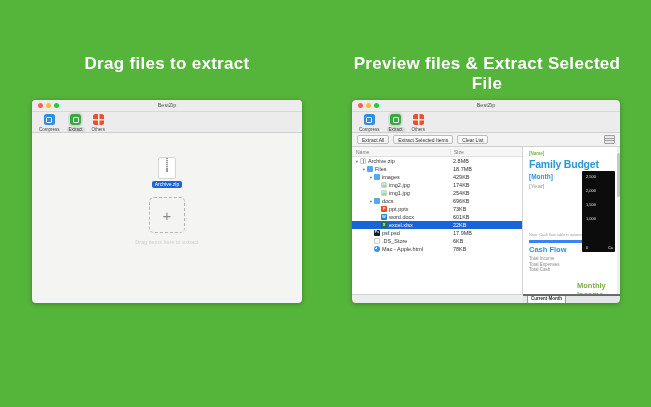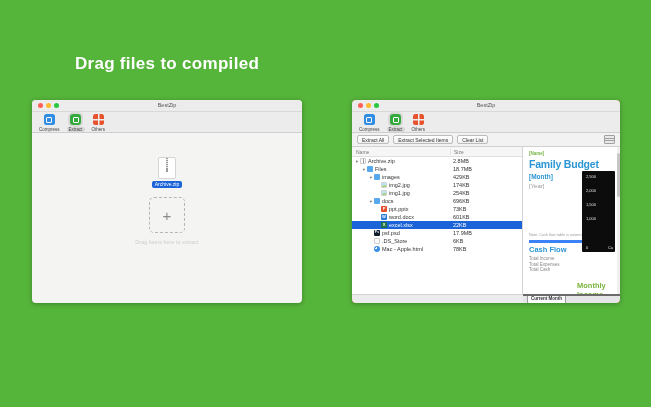--- a/index.html
+++ b/index.html
@@ -86,21 +86,22 @@
   .bottom-strip{height:9px;display:flex;flex:0 0 auto;}
   .strip-left{flex:1;background:#ececec;border-top:1px solid #d2d2d2;}
   .strip-right{width:97px;flex:0 0 auto;position:relative;background:#e6e6e6;border-top:2px solid #6a6a6a;box-sizing:border-box;}
   .sheet-tab{position:absolute;left:4px;top:0;height:7px;background:#fcfcfc;border:1px solid #9a9a9a;border-top:none;border-radius:0 0 2px 2px;font-size:4.5px;line-height:6px;padding:0 3px;color:#333;font-weight:bold;white-space:nowrap;}
 </style>
 </head>
 <body>
 
 <div class="canvas">
 
-  <div class="hero left">Drag files to compiled</div>
+  <div class="hero left">Drag files to extract</div>
+  <div class="hero right">Preview files &amp; Extract Selected File</div>
 
   <div class="window w-left">
     <div class="titlebar">
       <div class="lights">
         <span class="light" style="background:#ff5f57"></span>
         <span class="light" style="background:#febc2e"></span>
         <span class="light" style="background:#28c840"></span>
       </div>
       <div class="win-title">BestZip</div>
     </div>

